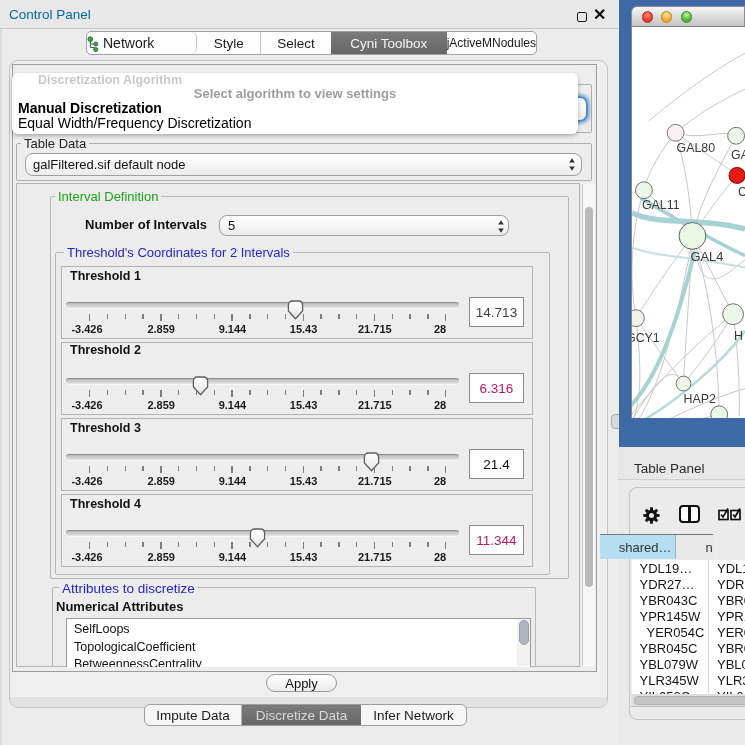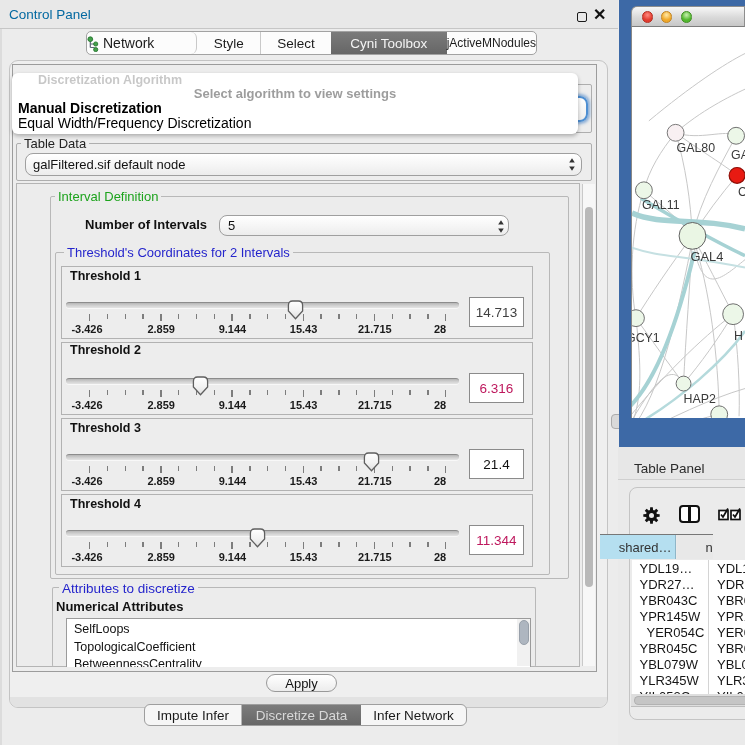--- a/index.html
+++ b/index.html
@@ -143,21 +143,21 @@
 <div class="abs" style="left:52px;top:587px;width:484px;height:80px;border:1px solid #b8b8b8;border-radius:2px;border-bottom:none;"></div>
 <div class="abs" style="left:59px;top:581px;background:#ececec;padding:0 3px;font-size:13.5px;color:#2525cc;">Attributes to discretize</div>
 <div class="abs" style="left:56px;top:599px;font-size:13px;font-weight:bold;color:#111;">Numerical Attributes</div>
 <div class="abs" style="left:66px;top:618px;width:465px;height:49px;background:#fff;border:1px solid #9b9b9b;border-bottom:none;overflow:hidden;">
       <div style="padding:2px 0 0 7px;font-size:12.5px;color:#111;line-height:17.7px;">SelfLoops<br>TopologicalCoefficient<br>BetweennessCentrality</div>
     </div>
 <div class="abs" style="left:517px;top:619px;width:13px;height:47px;background:#f1f1f1;"></div>
 <div class="abs" style="left:518.5px;top:620px;width:10px;height:25px;background:#aeb6c0;border:1px solid #98a0aa;border-radius:5px;"></div>
 <div class="abs" style="left:266px;top:674px;width:71px;height:18px;background:linear-gradient(#ffffff,#ececec);border:1px solid #999;border-radius:9px;text-align:center;line-height:17px;font-size:13px;color:#111;">Apply</div>
 <div class="abs" style="left:144px;top:704px;width:323px;height:22px;background:#f6f6f6;border:1px solid #9e9e9e;border-radius:6px;overflow:hidden;display:flex;">
-      <div style="width:97px;display:flex;align-items:center;justify-content:center;font-size:13.5px;color:#1a1a1a;border-right:1px solid #b5b5b5;">Impute Infer</div>
+      <div style="width:97px;display:flex;align-items:center;justify-content:center;font-size:13.5px;color:#1a1a1a;border-right:1px solid #b5b5b5;">Impute Data</div>
       <div style="width:119px;display:flex;align-items:center;justify-content:center;font-size:13.5px;color:#d9d9d9;background:linear-gradient(#7c7c7c,#676767);">Discretize Data</div>
       <div style="flex:1;display:flex;align-items:center;justify-content:center;font-size:13.5px;color:#1a1a1a;">Infer Network</div>
     </div>
 <div class="abs" style="left:12px;top:73px;width:566px;height:61px;background:#fff;border-radius:6px;box-shadow:0 2px 4px rgba(0,0,0,0.28);z-index:40;"></div>
 <div class="abs" style="left:38px;top:73px;font-size:12.5px;font-weight:bold;color:#555;opacity:0.32;z-index:41;">Discretization Algorithm</div>
 <div class="abs" style="left:12px;top:86px;width:566px;text-align:center;font-size:13px;font-weight:bold;color:#9d9d9d;z-index:41;">Select algorithm to view settings</div>
 <div class="abs" style="left:18px;top:114.5px;font-size:14px;color:#000;z-index:41;">Equal Width/Frequency Discretization</div>
 <div class="abs" style="left:18px;top:100px;font-size:14px;font-weight:bold;color:#000;z-index:41;">Manual Discretization</div>
 <div class="abs" style="left:611px;top:414px;width:9px;height:15px;background:#d9d9d9;border:1px solid #ababab;border-radius:4px 0 0 4px;"></div>
     <div class="abs" style="left:619px;top:0;width:126px;height:447px;background:#3d69a6;"></div>

